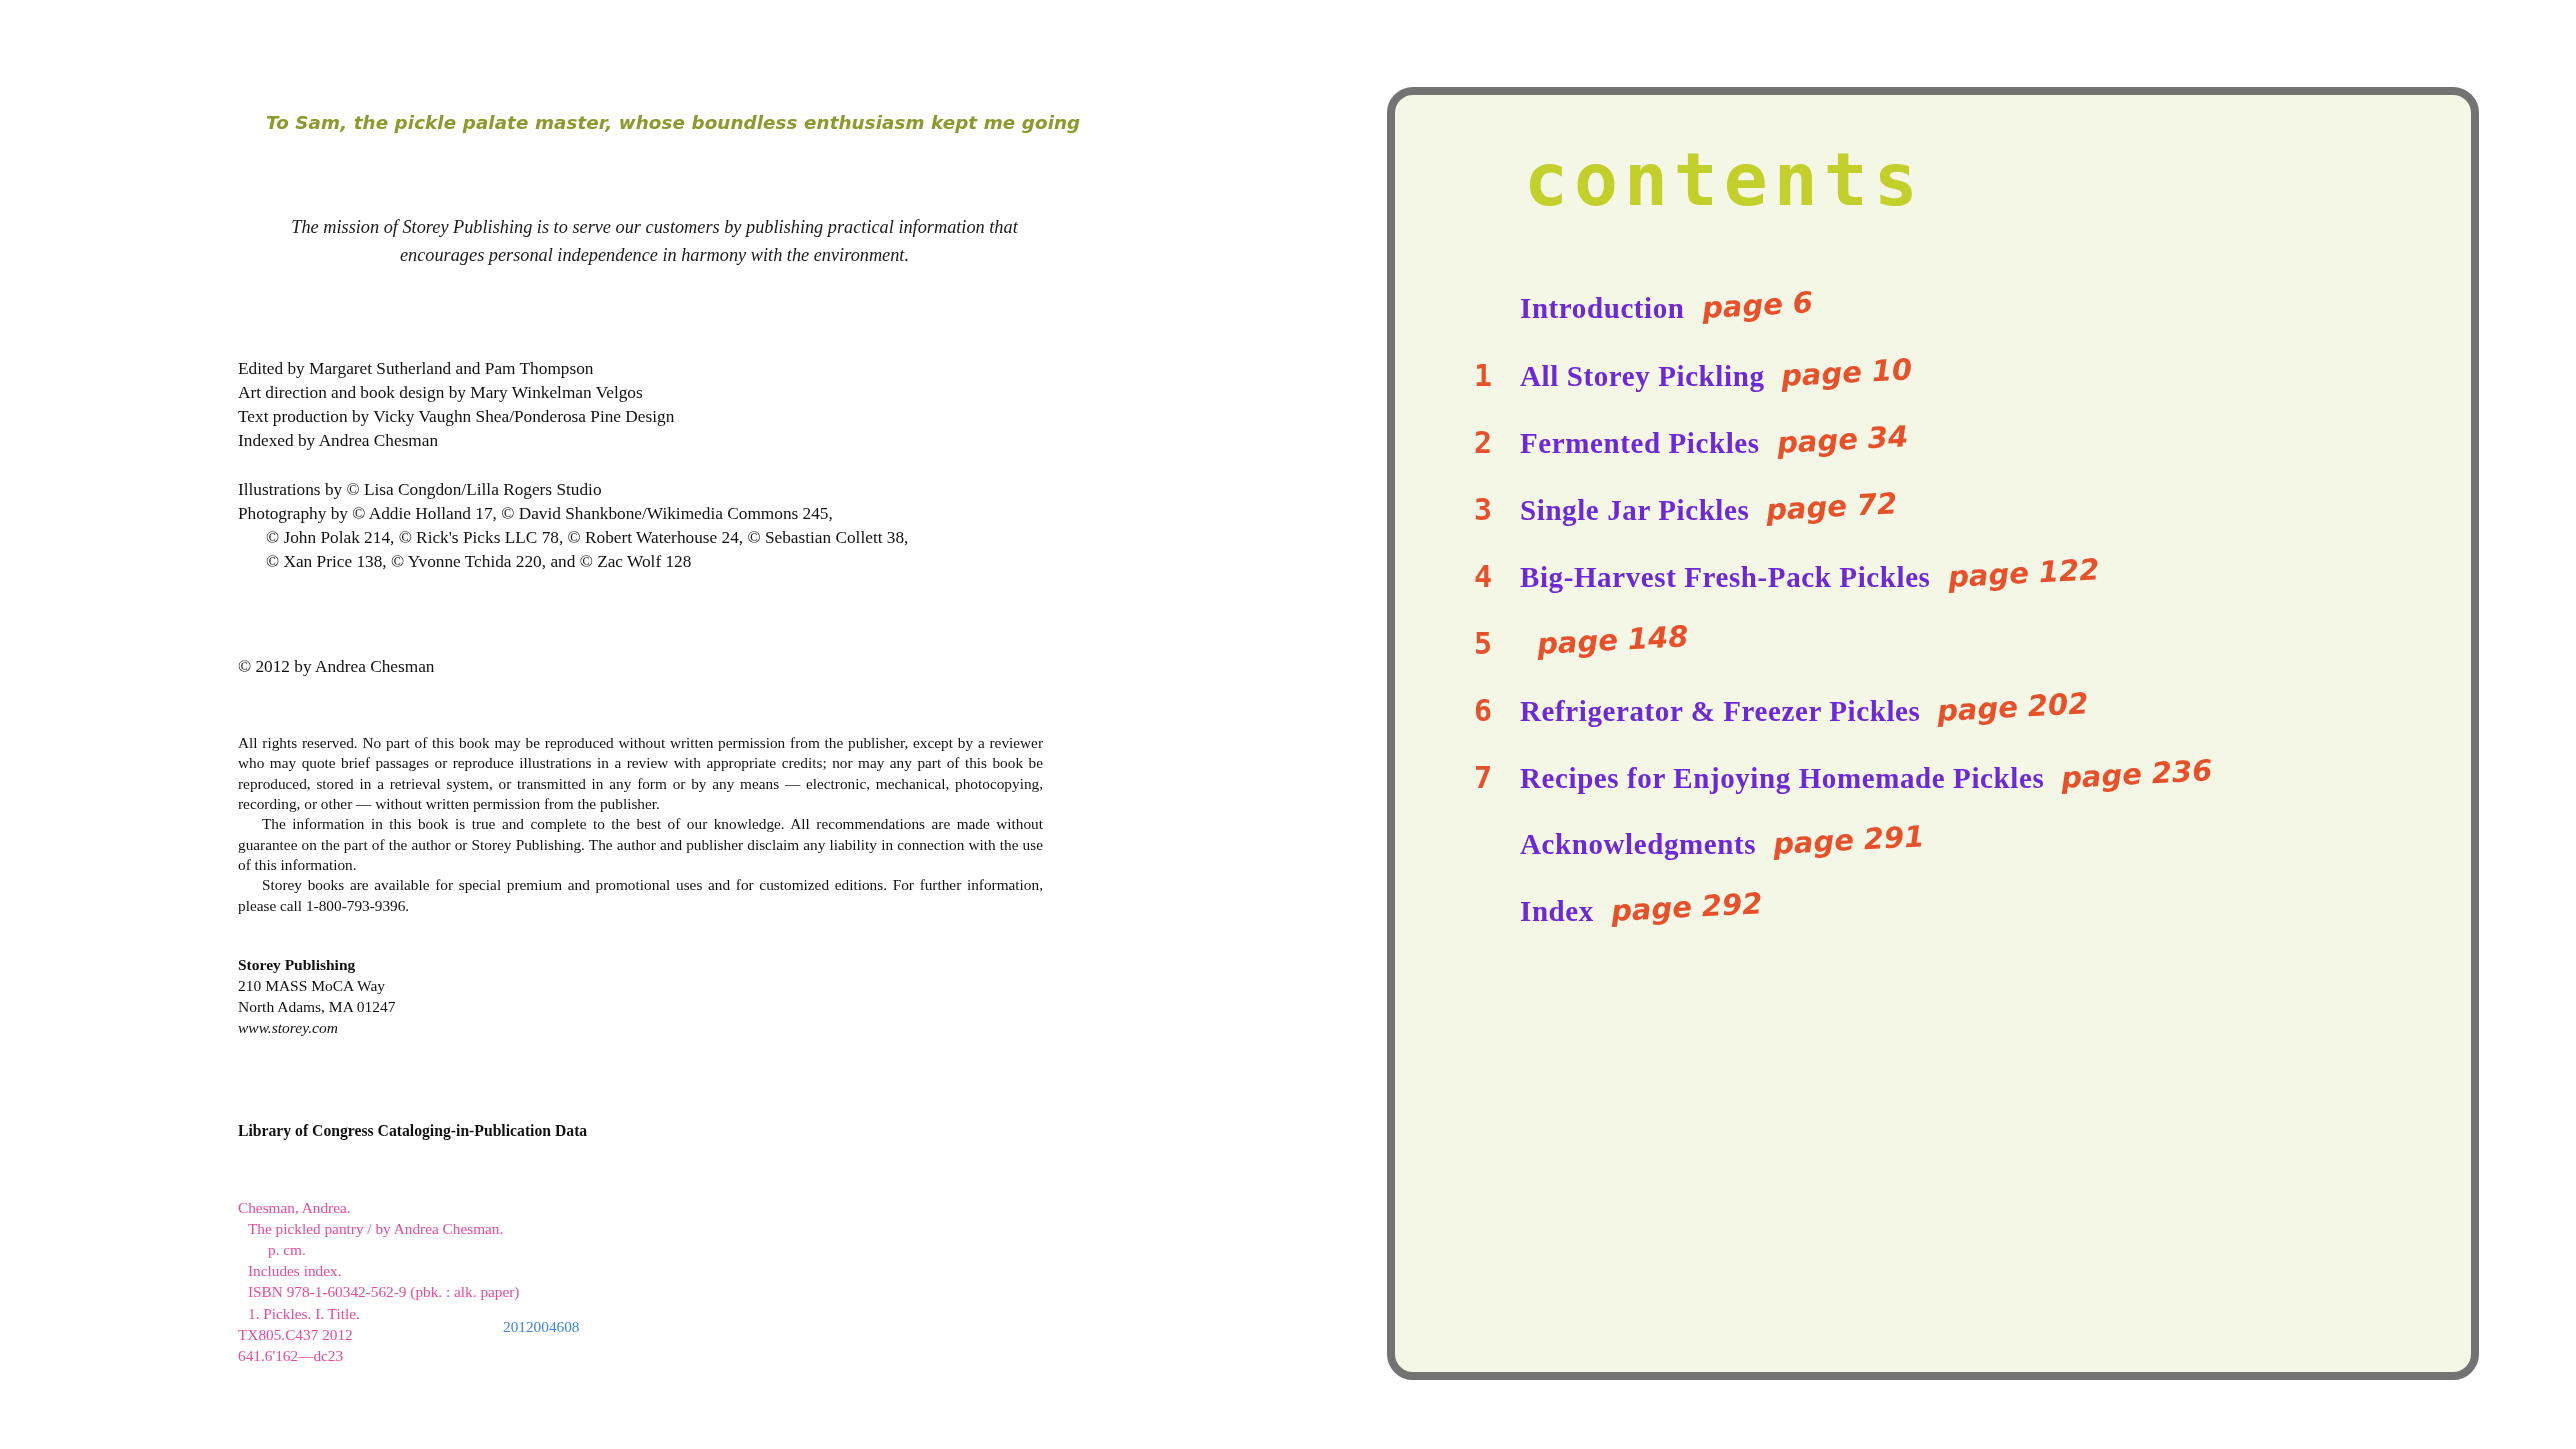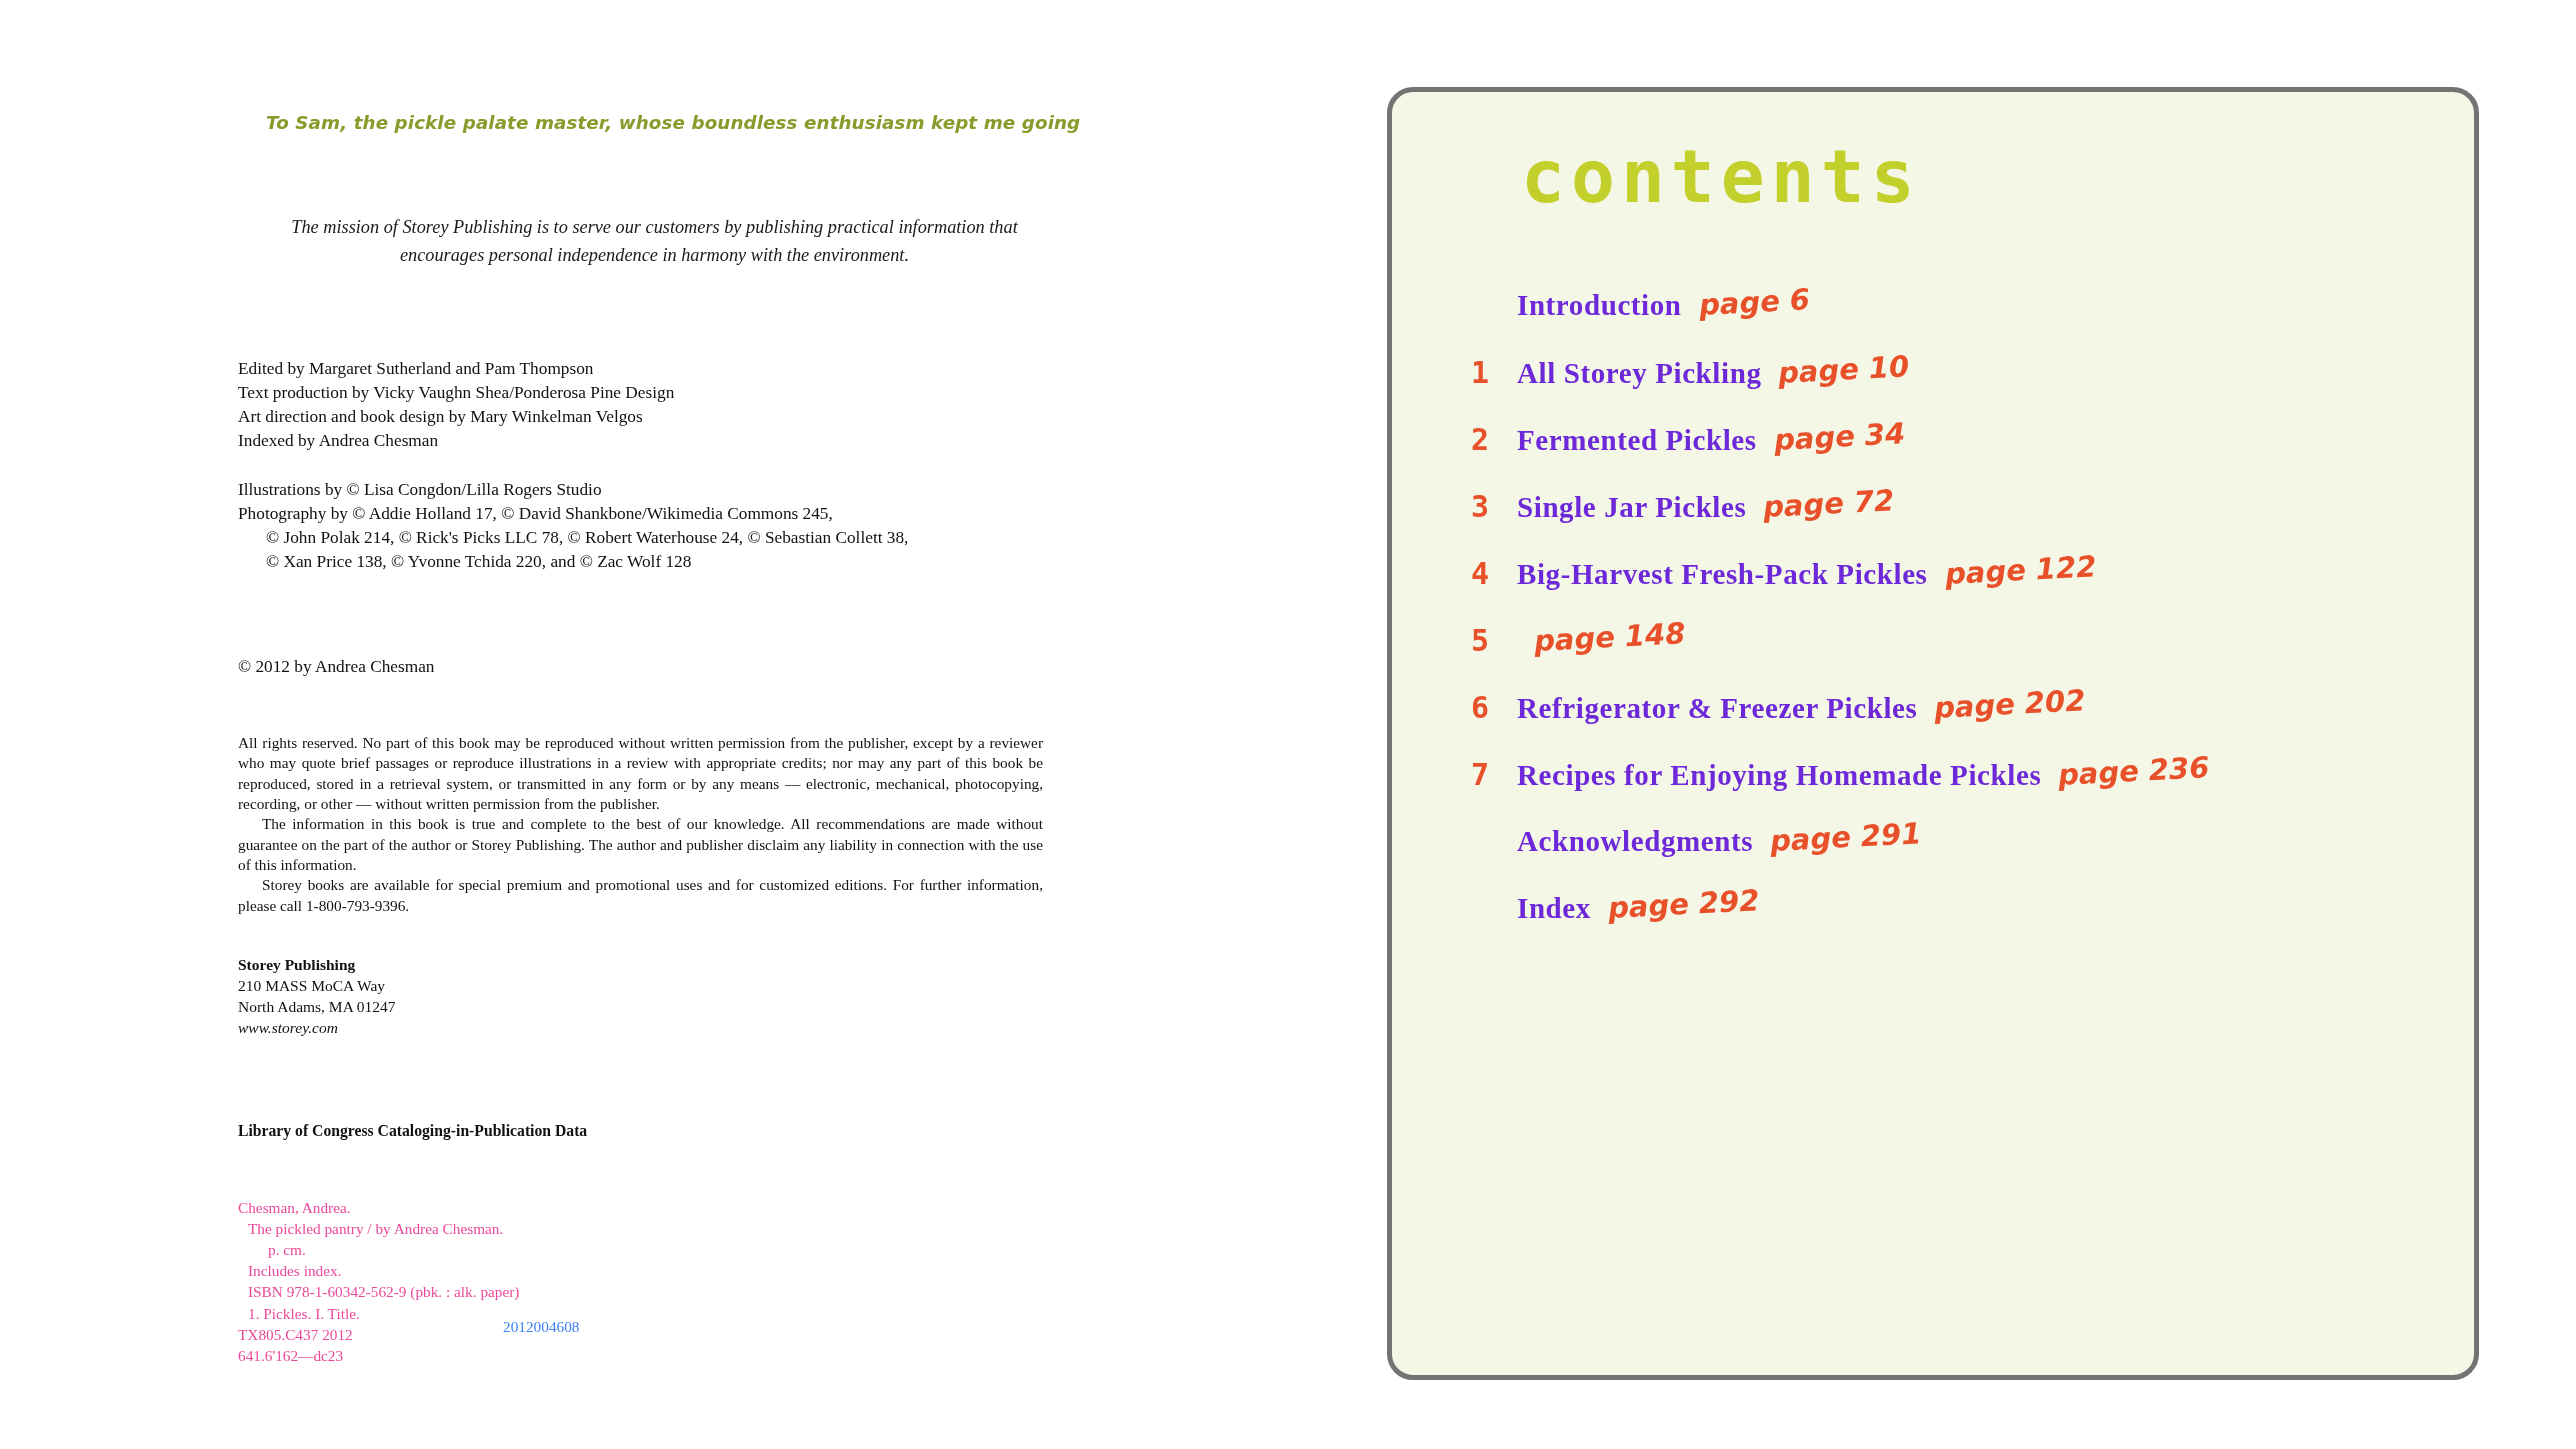--- a/index.html
+++ b/index.html
@@ -150,21 +150,21 @@
     background: #ffffff;
   }
 
   #contents-card {
     position: absolute;
     left: 99px;
     top: 87px;
     width: 1092px;
     height: 1293px;
     background: #f4f7e6;
-    border: 5px solid #737373;
+    border: 8px solid #737373;
     border-radius: 26px;
     box-sizing: border-box;
     overflow: hidden;
   }
 
   #contents-title {
     position: absolute;
     left: 129px;
     top: 42px;
     font-family: "DejaVu Sans Mono", monospace;
@@ -219,22 +219,22 @@
 <body>
 
 <div id="left-page">
 
   <div class="dedication">To Sam, the pickle palate master, whose boundless enthusiasm kept me going</div>
 
   <div class="mission">The mission of Storey Publishing is to serve our customers by publishing practical information that encourages personal independence in harmony with the environment.</div>
 
   <div class="credits-block" id="credits-1">
     <div>Edited by Margaret Sutherland and Pam Thompson</div>
+    <div>Art direction and book design by Mary Winkelman Velgos</div>
     <div>Text production by Vicky Vaughn Shea/Ponderosa Pine Design</div>
-    <div>Art direction and book design by Mary Winkelman Velgos</div>
     <div>Indexed by Andrea Chesman</div>
   </div>
 
   <div class="credits-block" id="credits-2">
     <div>Illustrations by © Lisa Congdon/Lilla Rogers Studio</div>
     <div>Photography by © Addie Holland 17, © David Shankbone/Wikimedia Commons 245,</div>
     <div class="indent">© John Polak 214, © Rick's Picks LLC 78, © Robert Waterhouse 24, © Sebastian Collett 38,</div>
     <div class="indent">© Xan Price 138, © Yvonne Tchida 220, and © Zac Wolf 128</div>
   </div>
 

